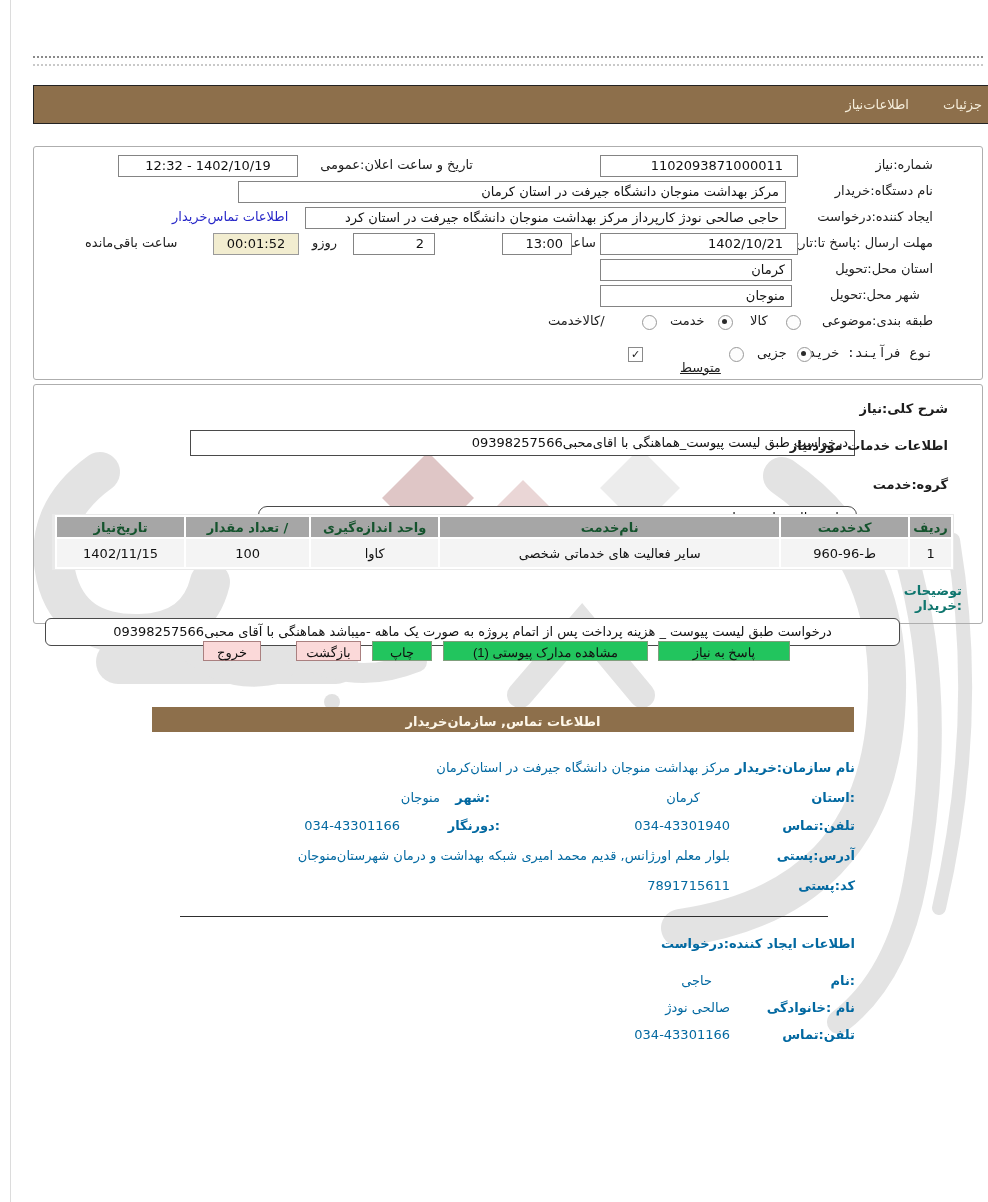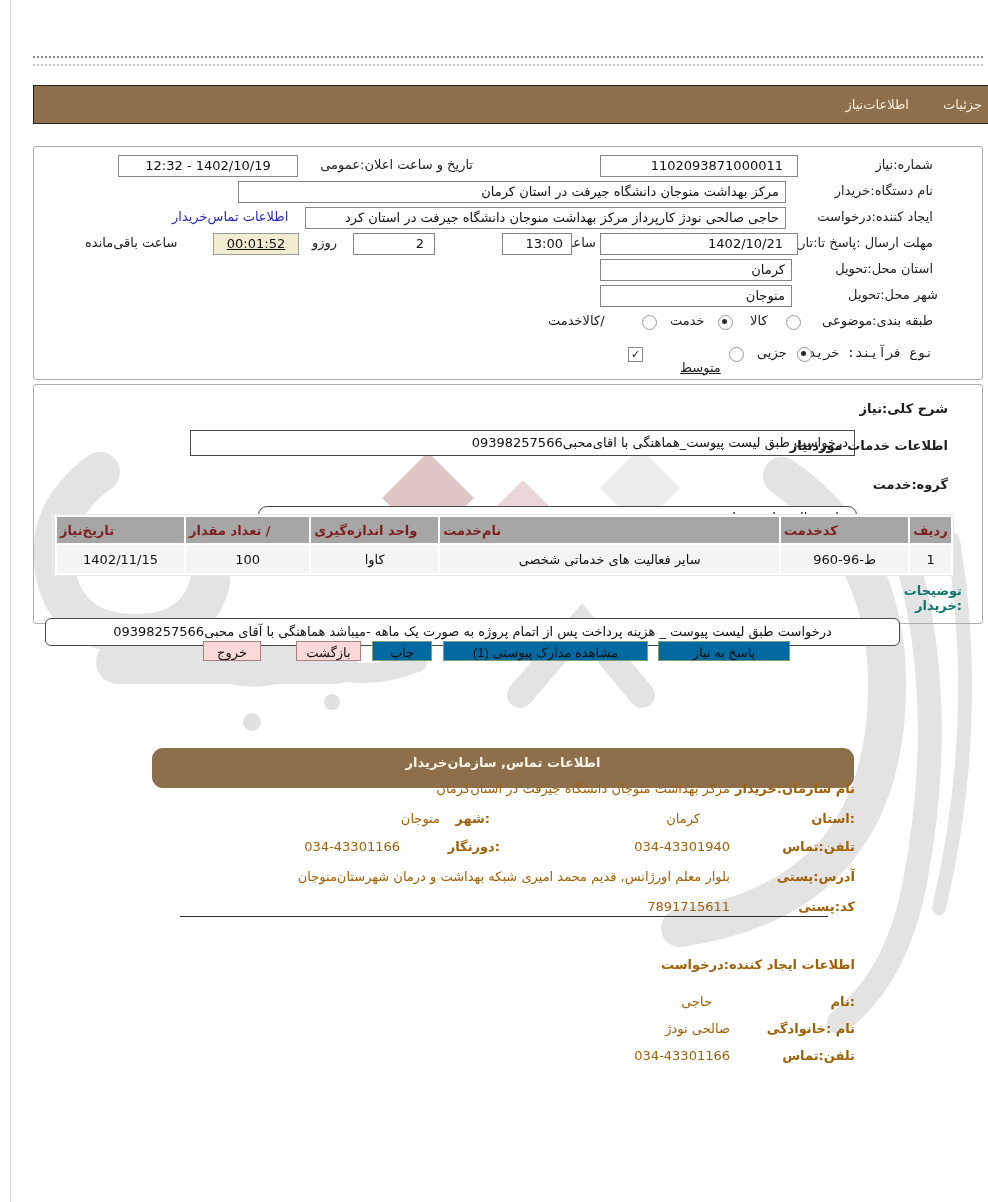--- a/index.html
+++ b/index.html
@@ -6,49 +6,49 @@
   body{font-family:"DejaVu Sans", sans-serif; direction:rtl;}
   .page{position:relative;width:988px;height:1202px;background:#fff;overflow:hidden;}
   .wm{position:absolute;left:0;top:0;z-index:0;pointer-events:none;}
   .z{position:relative;z-index:1;}
   .vline{position:absolute;left:10px;top:0;width:1px;height:1202px;background:#dcdcdc;}
   .dots{position:absolute;left:33px;top:56px;width:950px;height:6px;
         border-top:2px dotted #8a8a8a;border-bottom:2px dotted #c9c9c9;}
   .brownbar{position:absolute;background:#8d6f4b;color:#f6eedb;font-size:13px;}
   .bar1{left:33px;top:85px;width:948px;height:37px;border:1px solid #232323;line-height:37px;}
   .bar1 .tab{display:inline-block;cursor:pointer;}
-  .bar2{left:152px;top:748px;width:702px;height:40px;line-height:29px;text-align:center;font-weight:bold;color:#fdf6e8;border-radius:11px;}
+  .bar2{left:152px;top:707px;width:702px;height:25px;line-height:29px;text-align:center;font-weight:bold;color:#fdf6e8;}
   .box{position:absolute;border:1px solid #aeaeae;border-radius:3px;background:transparent;}
   .box1{left:33px;top:146px;width:948px;height:232px;}
   .box2{left:33px;top:384px;width:948px;height:238px;}
   .lbl{position:absolute;font-size:13px;color:#1d1d1d;white-space:nowrap;}
   .b{font-weight:bold;}
   .inp{position:absolute;height:20px;line-height:20px;border:1px solid #848484;background:#fff;
        font-size:13px;color:#111;white-space:nowrap;overflow:hidden;box-sizing:content-box;}
   .ir{text-align:right;padding-right:6px;padding-left:2px;}
   .ic{text-align:center;}
   .inum{text-align:right;padding-right:14px;}
   .dark{border-color:#4a4a4a;margin-top:33px;}
-  .beige{background:#f2edd0;border-color:#9a9a9a;text-align:center;text-decoration:underline;}
+  .beige{background:#f2edd0;border-color:#9a9a9a;text-align:center;}
   .link{position:absolute;font-size:13px;color:#2727c8;white-space:nowrap;cursor:pointer;}
   .radio{position:absolute;width:13px;height:13px;border:1px solid #999;border-radius:50%;background:#fdfdfd;}
   .radio.sel::after{content:"";position:absolute;left:3px;top:3px;width:5px;height:5px;border-radius:50%;background:#2a2a2a;}
   .chk{position:absolute;width:13px;height:13px;border:1px solid #8a8a8a;background:#fff;
        font-size:11px;line-height:13px;text-align:center;color:#151515;}
   .btn{position:absolute;height:20px;line-height:20px;text-align:center;font-size:13px;color:#111;
        border:1px solid #6c6c6c;cursor:pointer;white-space:nowrap;}
-  .btn-g{background:#0369a1;border-color:#7f9f7c;}
+  .btn-g{background:#22c55e;border-color:#7f9f7c;}
   .btn-p{background:#fbd9d9;border-color:#aa8080;}
   .tblwrap{position:absolute;left:52px;top:514px;width:900px;background:#e9e9e9;padding:1px;}
   table.tbl{border-collapse:separate;border-spacing:2px;width:898px;background:#fff;}
-  table.tbl th{background:#a6a6a6;color:#7f1d1d;font-weight:bold;font-size:13px;height:26px;padding:0 3px;text-align:left;}
+  table.tbl th{background:#a6a6a6;color:#14532d;font-weight:bold;font-size:13px;height:20px;padding:0 3px;text-align:center;}
   table.tbl td{background:#f4f4f4;color:#111;font-size:13px;height:28px;text-align:center;padding:0 3px;}
   .noteslbl{position:absolute;right:26px;top:583px;font-size:13px;font-weight:bold;color:#0f766e;
             text-align:right;line-height:15px;white-space:nowrap;}
-  .ctxt{position:absolute;font-size:13px;color:#a16207;white-space:nowrap;margin-top:21px;}
+  .ctxt{position:absolute;font-size:13px;color:#0369a1;white-space:nowrap;}
   .divider{position:absolute;left:180px;top:916px;width:648px;height:1px;background:#2e2e2e;}
 </style>
 </head>
 <body>
 
 <div class="page">
 
   <svg class="wm" width="988" height="1202" viewBox="0 0 988 1202">
     <g fill="none" stroke="#dadada" stroke-linecap="round" opacity="0.75">
       <path d="M100 472 q-58 42 -44 104 q14 60 84 58 q58 -2 70 -52" stroke-width="40"></path>
@@ -96,21 +96,21 @@
   <div class="lbl z" style="right:392px;top:235px;">ساعت</div>
   <div class="inp z" style="left:502px;top:233px;width:60px;text-align:right;padding-right:8px;">13:00</div>
   <div class="inp z" style="left:353px;top:233px;width:70px;text-align:right;padding-right:10px;">2</div>
   <div class="lbl z" style="left:312px;top:235px;">روزو</div>
   <div class="inp beige z" style="left:213px;top:233px;width:84px;">00:01:52</div>
   <div class="lbl z" style="left:85px;top:235px;">ساعت باقی‌مانده</div>
 
   <div class="lbl z" style="right:55px;top:261px;">استان محل:تحویل</div>
   <div class="inp ir z" style="left:600px;top:259px;width:182px;">کرمان</div>
 
-  <div class="lbl z" style="right:50px;top:287px;">شهر محل:تحویل</div>
+  <div class="lbl z" style="right:68px;top:287px;">شهر محل:تحویل</div>
   <div class="inp ir z" style="left:600px;top:285px;width:182px;">منوجان</div>
 
   <div class="lbl z" style="right:55px;top:313px;">طبقه بندی:موضوعی</div>
   <span class="radio z" style="left:786px;top:315px;"></span>
   <div class="lbl z" style="left:750px;top:313px;">کالا</div>
   <span class="radio sel z" style="left:718px;top:315px;"></span>
   <div class="lbl z" style="left:670px;top:313px;">خدمت</div>
   <span class="radio z" style="left:642px;top:315px;"></span>
   <div class="lbl z" style="left:548px;top:313px;">/کالاخدمت</div>
 

